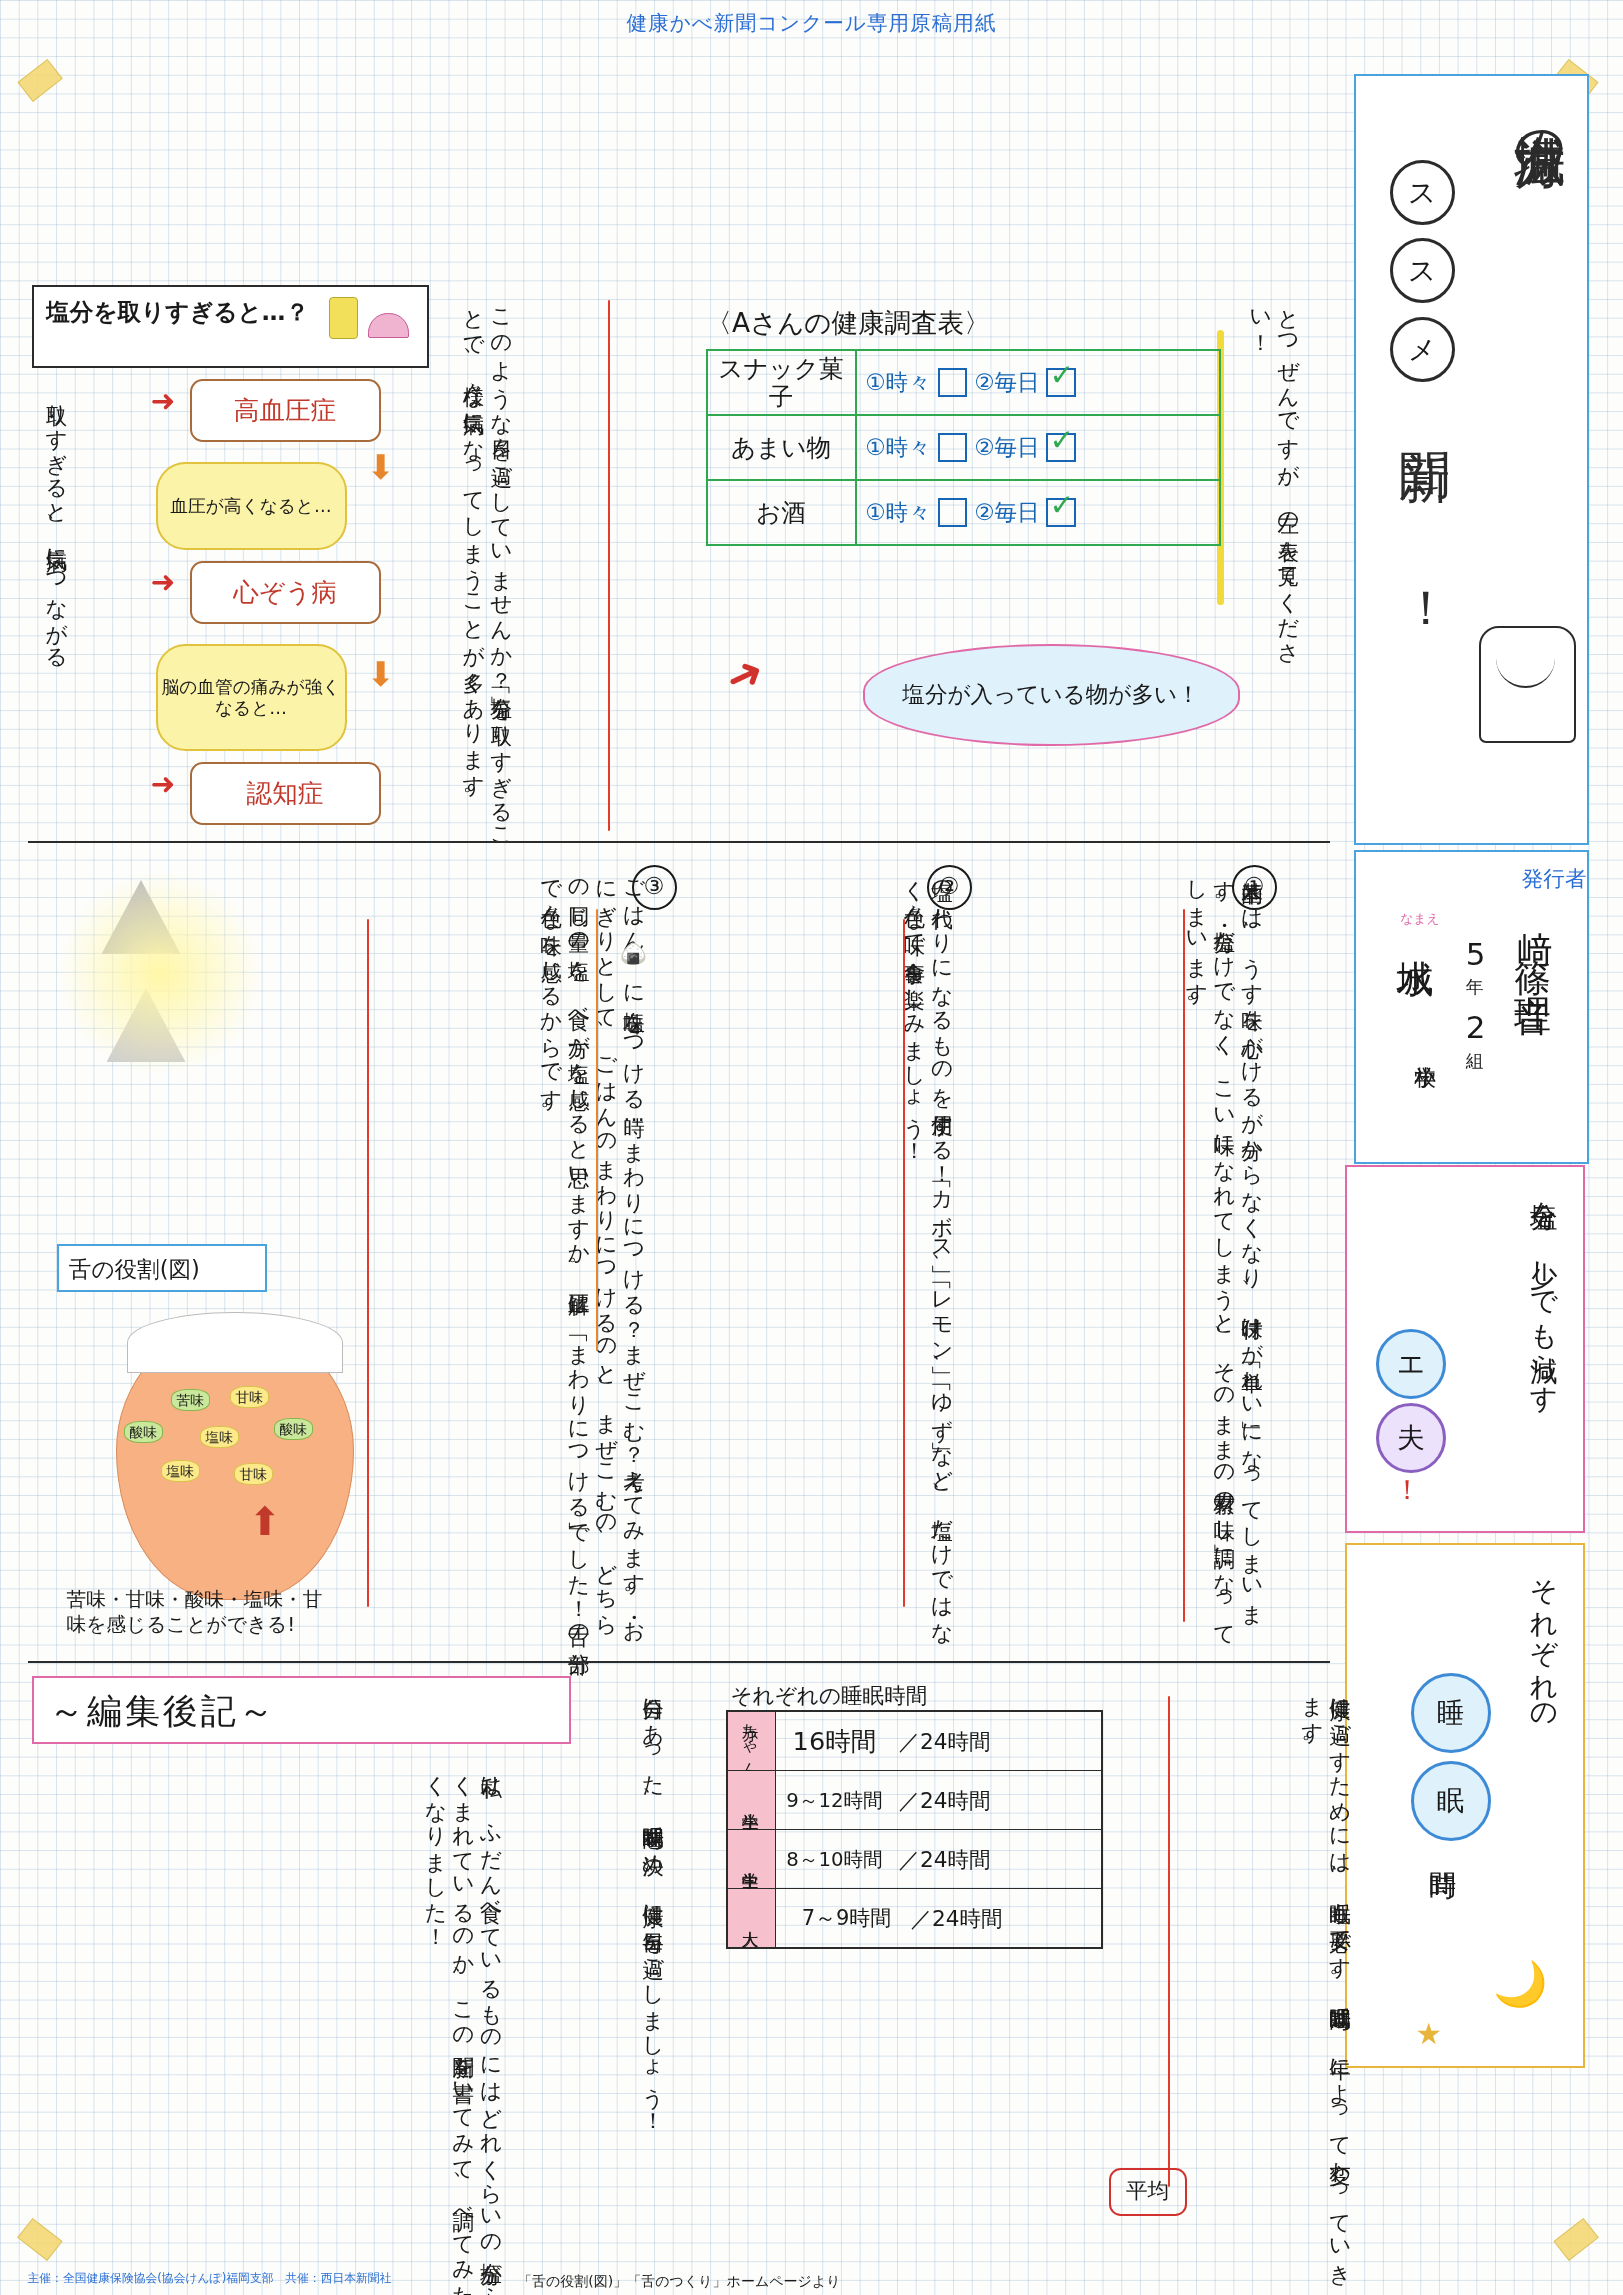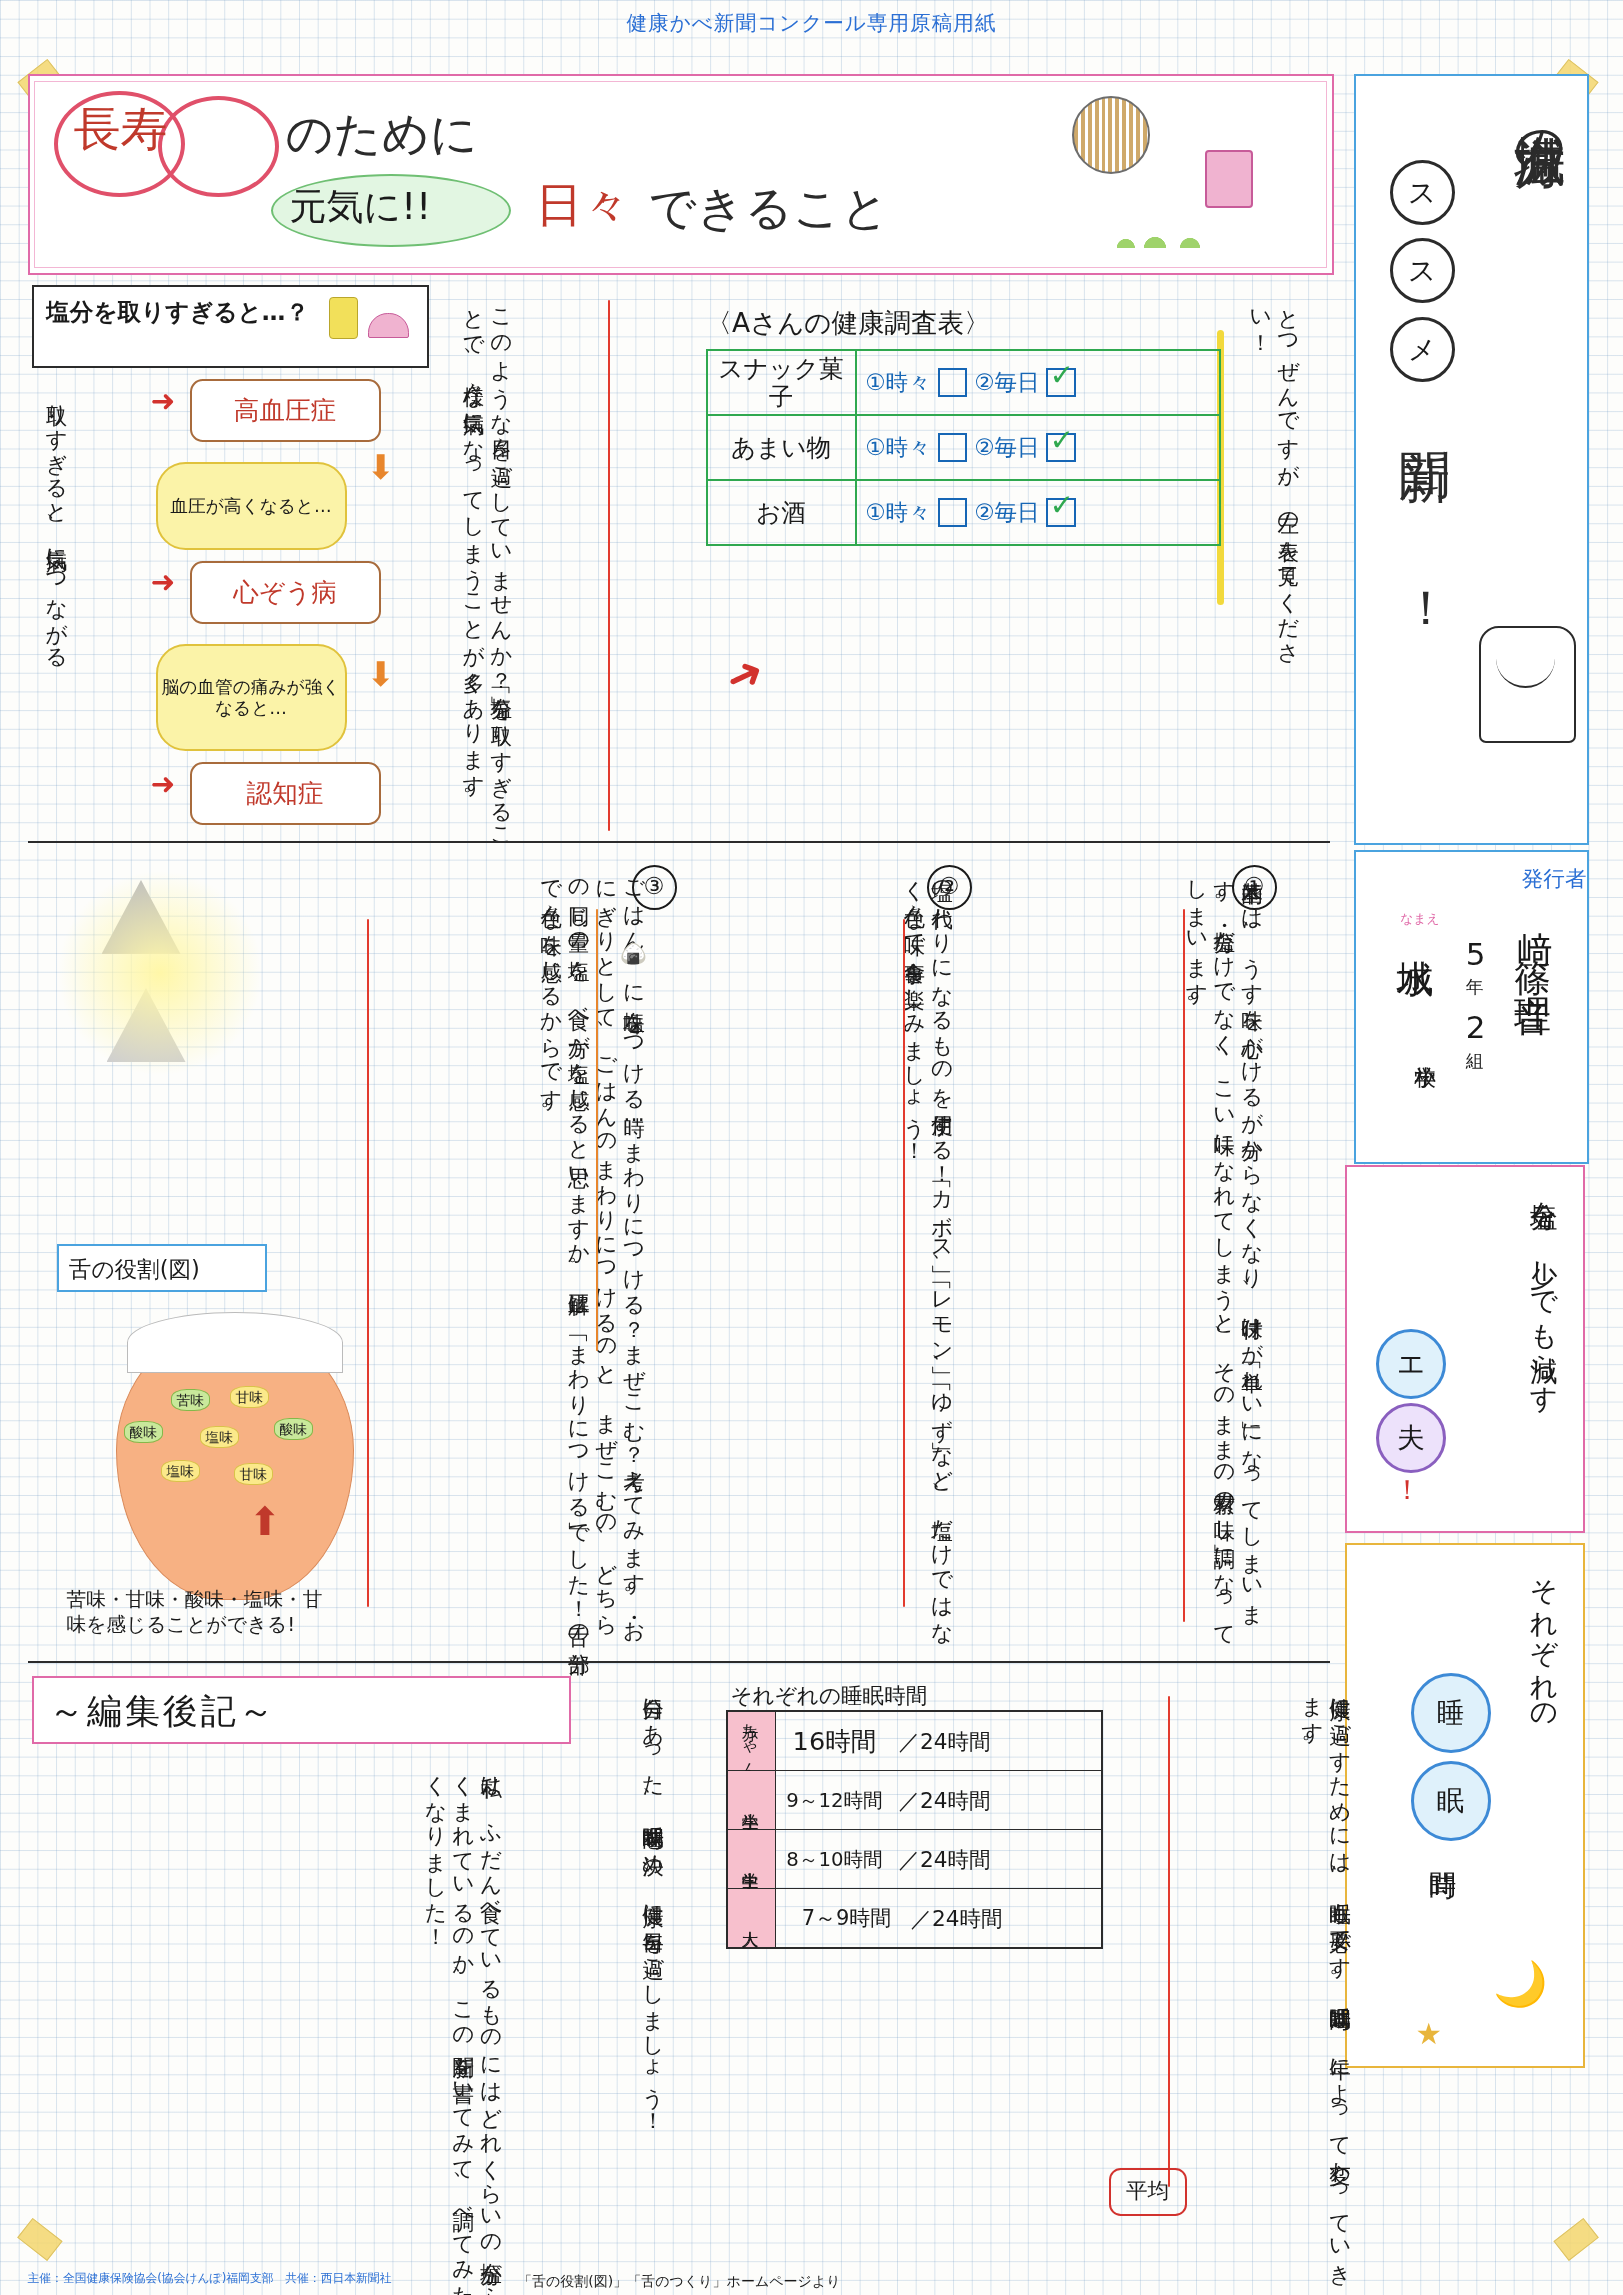--- a/index.html
+++ b/index.html
@@ -103,38 +103,20 @@
   <div class="top-title">
     <span>健康かべ新聞コンクール専用原稿用紙</span>
   </div>
 
   <div class="frame">
     <div class="tape tl"></div>
     <div class="tape tr"></div>
     <div class="tape bl"></div>
     <div class="tape br"></div>
 
-    <div class="banner">
-      <div class="inner"></div>
-      <div class="maru" style="left:24.6px;top:14.7px;width:123px;height:98px;border:4.9px solid #e0506a;"></div>
-      <div class="maru" style="left:128px;top:19.7px;width:113px;height:93px;border:4.9px solid #e0506a;"></div>
-      <div class="hdr-word" style="left:44px;top:22px;color:#c0392b;">長寿</div>
-      <div class="hdr-word" style="left:256px;top:27px;">のために</div>
-      <div class="oval-green" style="left:241px;top:98px;width:236px;height:69px;"></div>
-      <div class="hdr-word" style="left:260px;top:106px;font-size:37px;color:#1a1a1a;">元気に!!</div>
-      <div class="hdr-word" style="left:506px;top:98px;color:#c0392b;">日々</div>
-      <div class="hdr-word" style="left:619px;top:101px;">できること</div>
-
-      <div class="abs" style="left:1042px;top:19.7px;width:74px;height:74px;border:2.9px solid #6d6d6d;border-radius:50%;background:repeating-linear-gradient(90deg,#cfa96a 0 3.9px,#fff 3.9px 6.9px);"></div>
-      <div class="abs" style="left:1175px;top:74px;width:44px;height:54px;background:#f0b3d0;border:2px solid #c75b99;border-radius:3.9px;"></div>
-      <div class="abs" style="left:1086px;top:138px;width:138px;height:34px;background:
-        radial-gradient(circle at 9.8px 34px,#9fd36b 0 8.8px,transparent 9.3px),
-        radial-gradient(circle at 39px 34px,#9fd36b 0 10.8px,transparent 11.3px),
-        radial-gradient(circle at 74px 34px,#9fd36b 0 9.8px,transparent 10.3px);"></div>
-    </div>
 
     <div class="masthead">
       <div class="m-title vtext">減塩方法の</div>
       <div class="circlelbl" style="left:34px;top:84px;width:59px;height:59px;border:3.4px solid #2b2b2b;background:#fff;">ス</div>
       <div class="circlelbl" style="left:34px;top:162px;width:59px;height:59px;border:3.4px solid #2b2b2b;background:#fff;">ス</div>
       <div class="circlelbl" style="left:34px;top:241px;width:59px;height:59px;border:3.4px solid #2b2b2b;background:#fff;">メ</div>
       <div class="abs vtext" style="left:34px;top:334px;font-size:51px;color:#2b2b2b;">新聞</div>
       <div class="abs" style="left:47px;top:501px;font-size:47px;color:#2b2b2b;">！</div>
       <div class="abs" style="left:123px;top:550px;width:93px;height:113px;background:#fff;border:2.9px solid #2b2b2b;border-radius:19.7px 19.7px 6.9px 6.9px;"></div>
       <div class="abs" style="left:140px;top:580px;width:59px;height:29.5px;border-bottom:2.9px solid #2b2b2b;border-radius:0 0 29.5px 29.5px;"></div>
@@ -200,20 +182,21 @@
         <div class="c1">お酒</div>
         <div class="c2">
           <span>①時々</span>
             <span class="cbox"></span>
           <span>②毎日</span>
             <span class="cbox checked"></span>
         </div>
       </div>
     </div>
     <div class="arrowR" style="left:698px;top:575px;font-size:44px;transform:rotate(-25deg);">➜</div>
+    <div class="bubble" style="left:835px;top:570px;width:373px;height:98px;">塩分が入っている物が多い！</div>
 
     <div class="hr-div" style="left:0;top:767px;width:1302px;"></div>
 
     <div class="abs" style="left:1204px;top:791px;width:41px;height:41px;border:2.5px solid #1a1a1a;border-radius:50%;text-align:center;line-height:38px;font-size:23.6px;">①</div>
     <div class="col" style="left:1071px;top:791px;height:786px;width:167px;">基本的には、うす味を心がけるが分からなくなり、味付けが「単れい」になってしまいます。・塩分だけでなく、こい味になれてしまうと、そのままの素材の味し調」になってしまいます。</div>
     <div class="redline" style="left:1155px;top:835px;height:713px;"></div>
 
     <div class="abs" style="left:899px;top:791px;width:41px;height:41px;border:2.5px solid #1a1a1a;border-radius:50%;text-align:center;line-height:38px;font-size:23.6px;">②</div>
     <div class="col" style="left:722px;top:791px;height:776px;width:206px;">塩の代わりになるものを使用する！「カボス」、「レモン」、「ゆず」など、塩だけではなく色々な味で食事を楽しみましょう！</div>
     <div class="redline" style="left:875px;top:845px;height:688px;"></div>

